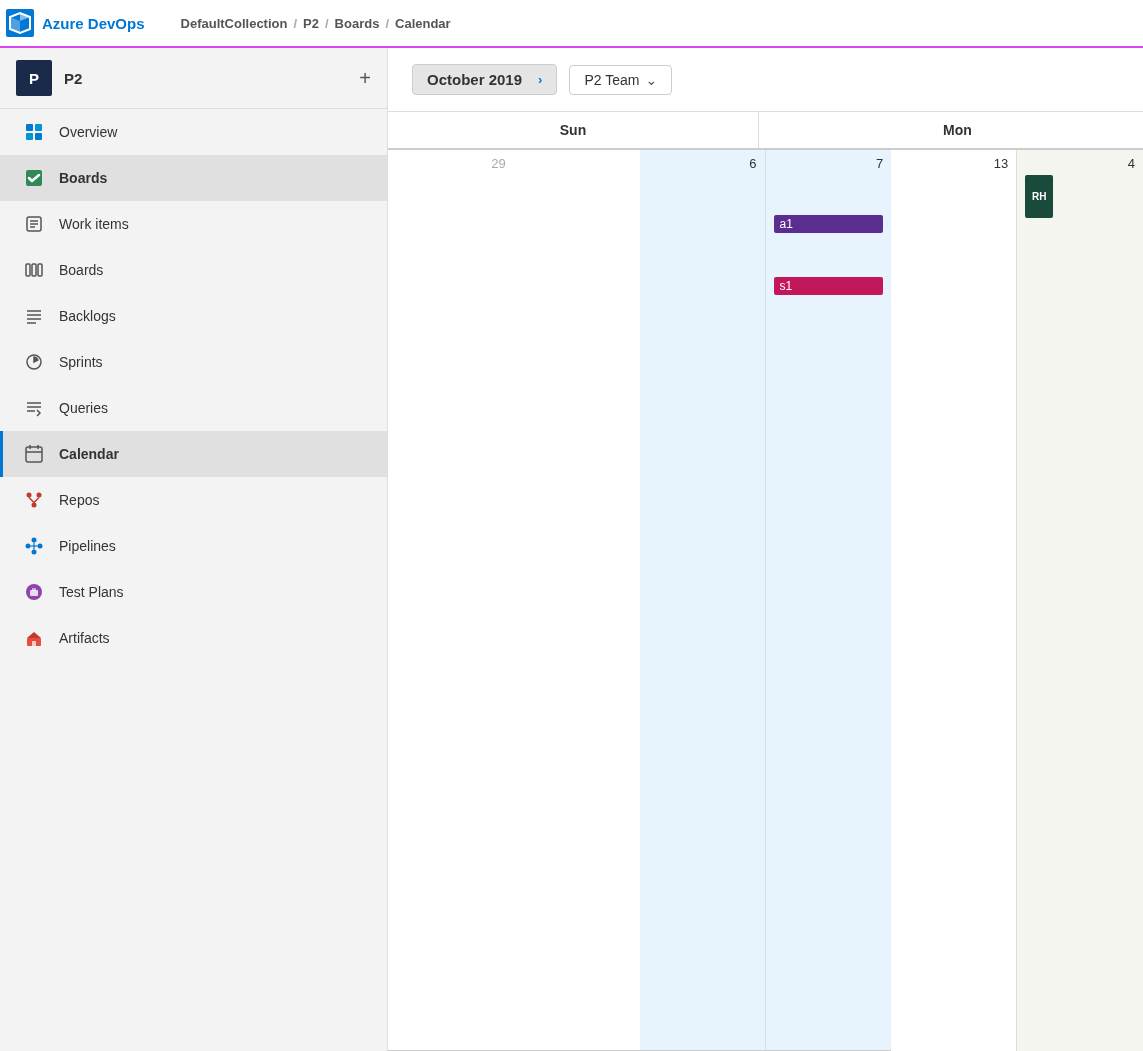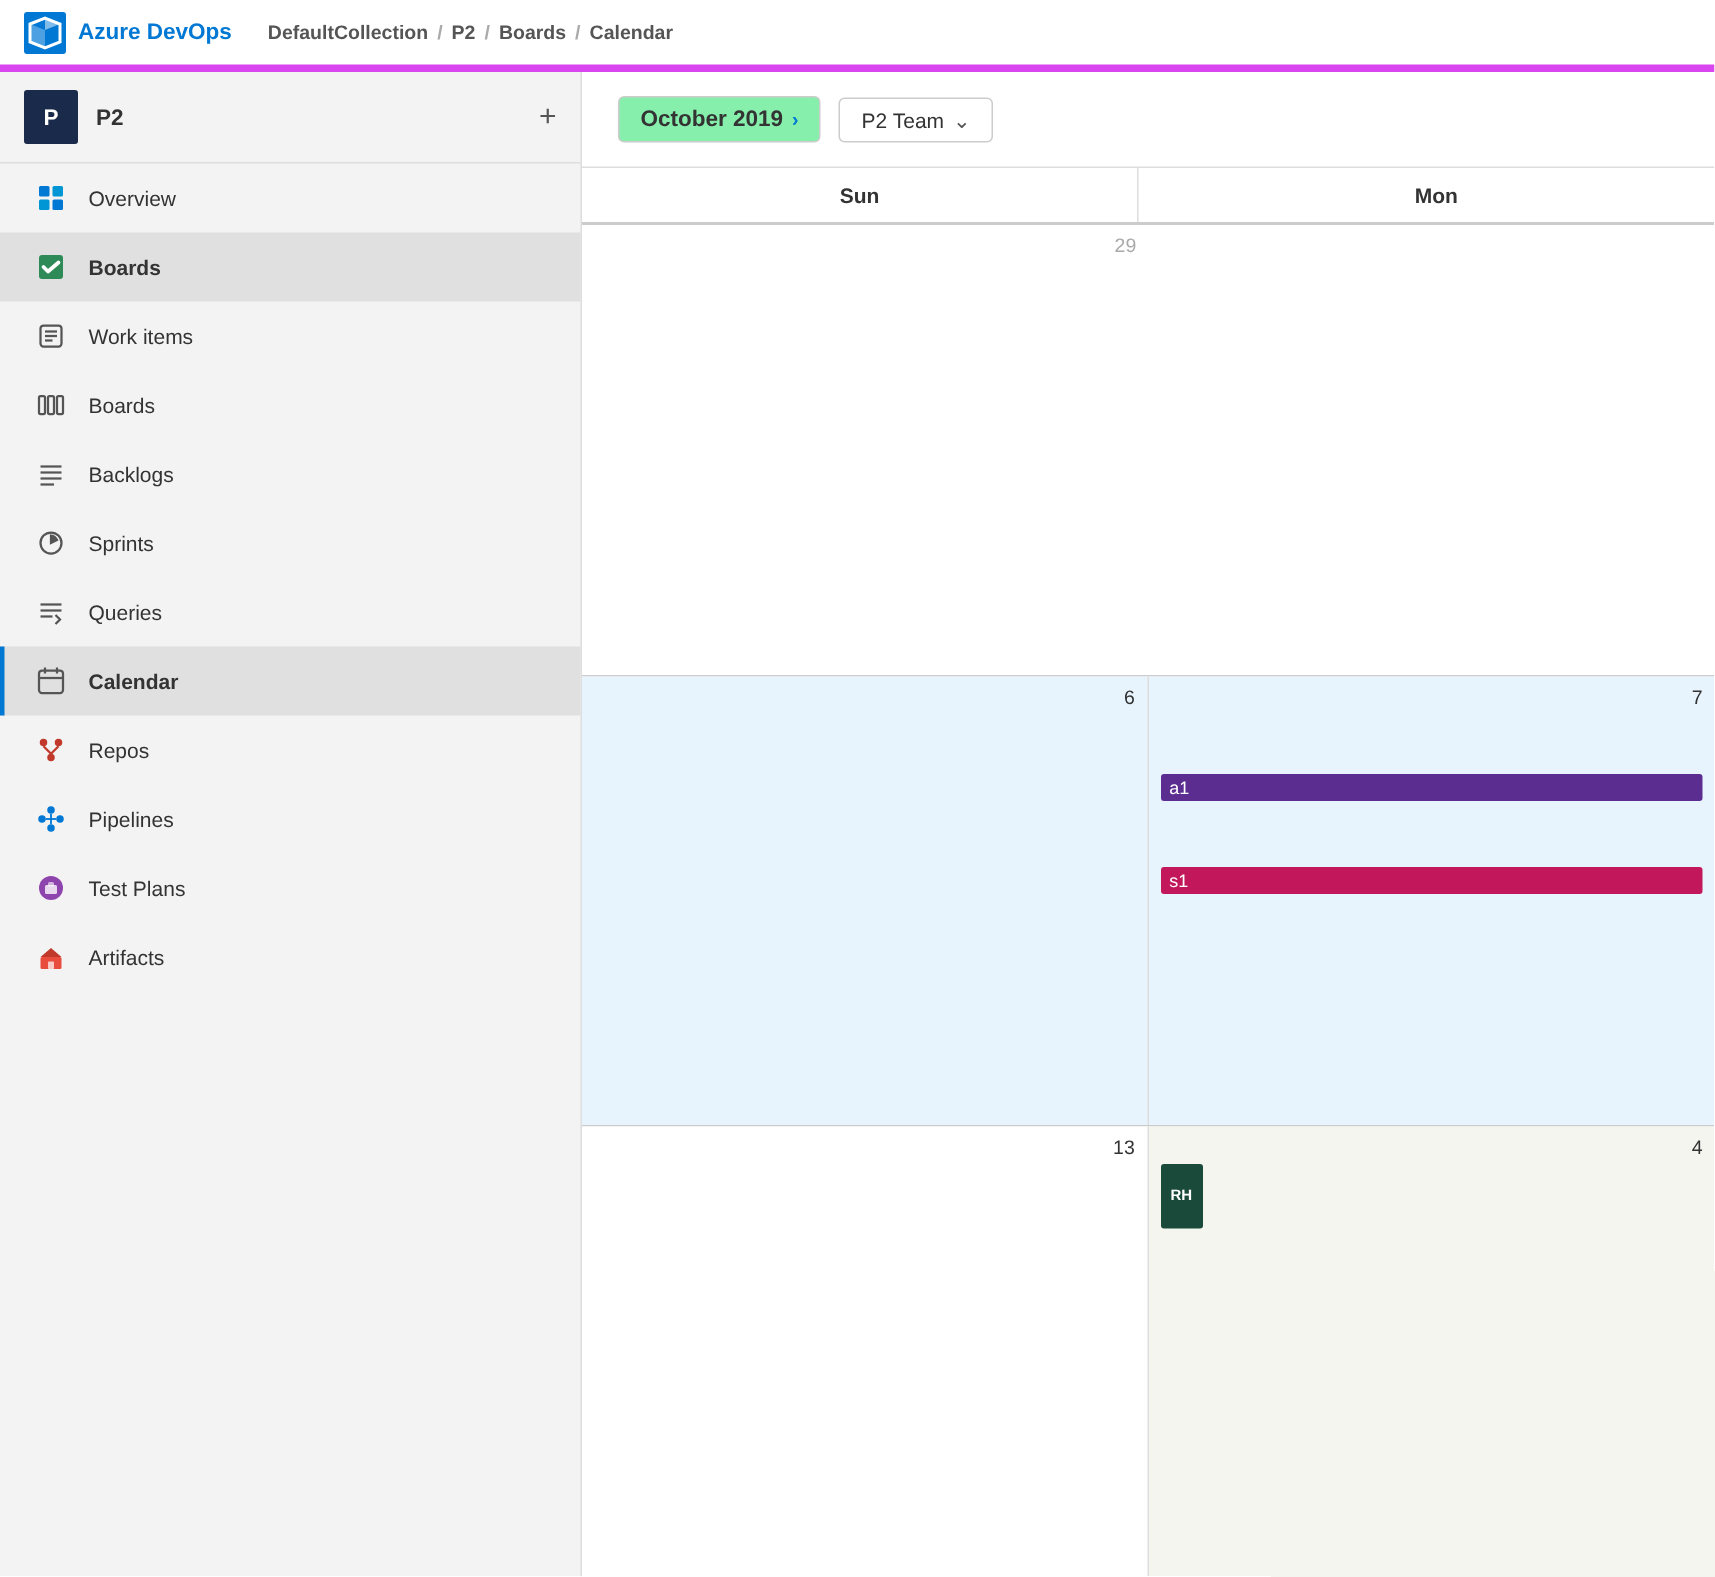--- a/index.html
+++ b/index.html
@@ -2,25 +2,25 @@
 <html><head>
   <meta charset="utf-8">
   <style>
     * { box-sizing: border-box; margin: 0; padding: 0; }
     body { font-family: 'Segoe UI', sans-serif; font-size: 14px; background: #fff; display: flex; flex-direction: column; height: 1051px; width: 1143px; overflow: hidden; }
 
     
     .topbar {
       height: 48px;
       background: #fff;
-      border-bottom: 5px solid #d946ef;
+      border-bottom: 2px solid #d946ef;
       display: flex;
       align-items: center;
-      padding: 0 16px;
-      gap: 0;
+      padding: 0 6px;
+      gap: 12px;
     }
     .topbar-logo {
       display: flex;
       align-items: center;
       gap: 8px;
       margin-right: 24px;
     }
     .topbar-logo svg { width: 28px; height: 28px; }
     .topbar-logo-text { font-size: 15px; font-weight: 600; color: #0078d4; }
     .breadcrumb { display: flex; align-items: center; gap: 6px; color: #555; font-size: 13px; font-weight: bold; }
@@ -78,22 +78,22 @@
     
     .main-content { flex: 1; display: flex; flex-direction: column; background: #fff; overflow: hidden; }
 
     
     .calendar-toolbar {
       display: flex; align-items: center; gap: 12px;
       padding: 16px 24px;
       border-bottom: 1px solid #ddd;
     }
     .month-btn {
-      display: flex; align-items: center; gap: 6px;
-      background: #86efac; border: 1px solid #ccc; border-radius: 4px;
+      display: flex; align-items: center; gap: 16px;
+      background: #e5e5e5; border: 1px solid #ccc; border-radius: 4px;
       padding: 6px 14px; font-size: 15px; font-weight: 600; cursor: pointer;
       color: #333;
     }
     .month-btn .chevron { color: #0078d4; font-size: 13px; }
     .team-btn {
       display: flex; align-items: flex-start; gap: 6px;
       background: #fff; border: 1px solid #ccc; border-radius: 4px;
       padding: 6px 14px; font-size: 14px; cursor: pointer;
       color: #333;
     }
@@ -110,21 +110,21 @@
     .cal-header-cell {
       padding: 10px 0;
       text-align: center;
       font-weight: 700;
       font-size: 14px;
       border-right: 1px solid #ddd;
       color: #333;
     }
     .cal-header-cell:last-child { border-right: none; }
 
-    .calendar-body { flex: 1; display: flex; flex-direction: column; overflow: hidden; }
+    .calendar-body { flex: 1; display: flex; overflow: hidden; }
     .calendar-row { display: grid; grid-template-columns: 1fr 1fr; flex: 1; border-bottom: 1px solid #ccc; }
     .calendar-row:last-child { border-bottom: none; }
 
     .cal-cell {
       border-right: 1px solid #ddd;
       padding: 6px 8px;
       position: relative;
       min-height: 120px;
       background: #fff;
     }

